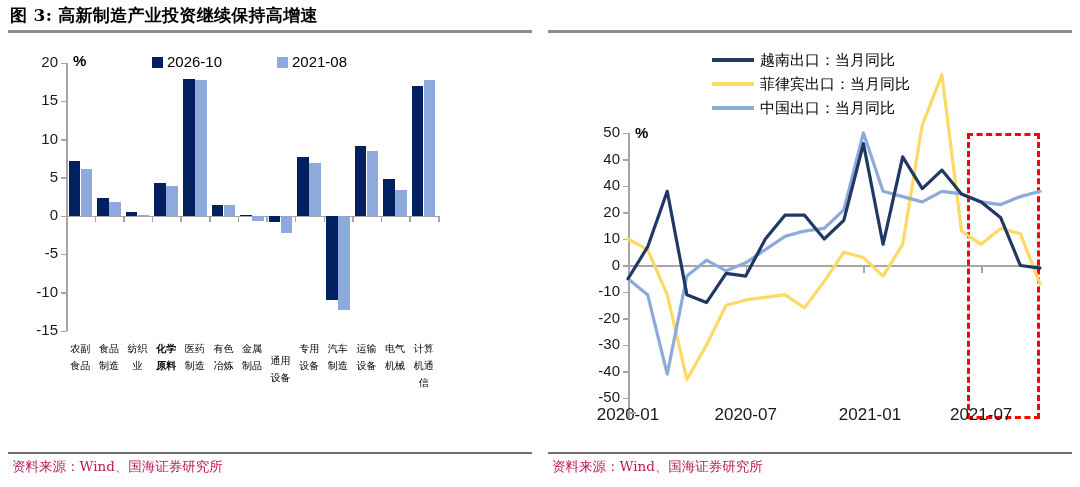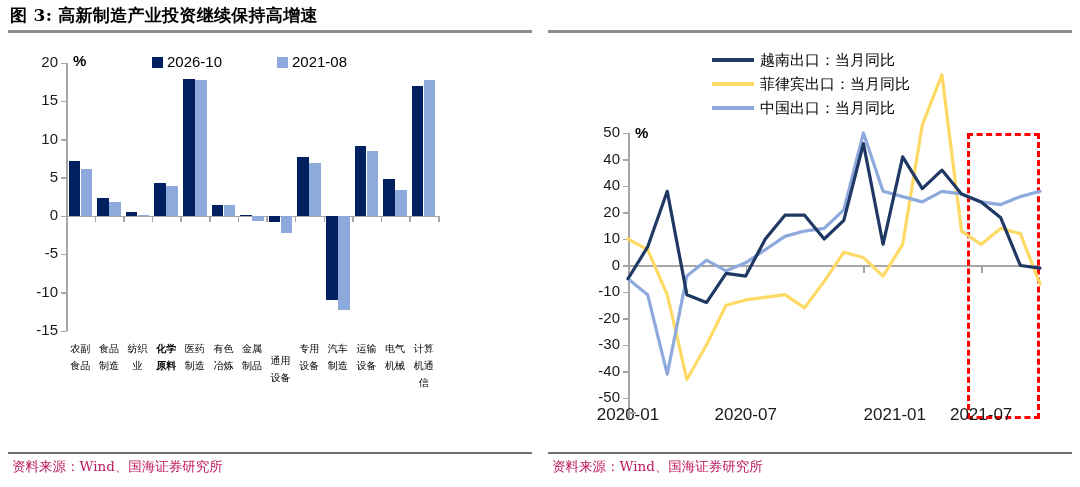--- a/index.html
+++ b/index.html
@@ -260,21 +260,21 @@
         <div class="tick" style="left: 83px; top: 344.5px; width: 6px; height: 1.5px;"></div>
         <div class="ylabel" style="left: 26px; width: 54px; top: 361.5px;">-40</div>
         <div class="tick" style="left: 83px; top: 371px; width: 6px; height: 1.5px;"></div>
         <div class="ylabel" style="left: 26px; width: 54px; top: 388px;">-50</div>
         <div class="tick" style="left: 83px; top: 397.5px; width: 6px; height: 1.5px;"></div>
         <div class="tick" style="left: 88px; top: 265.5px; width: 1.5px; height: 7px;"></div>
         <div class="xlabel" style="left: 38px; width: 100px; top: 405px;">2020-01</div>
         <div class="tick" style="left: 205.714px; top: 265.5px; width: 1.5px; height: 7px;"></div>
         <div class="xlabel" style="left: 155.714px; width: 100px; top: 405px;">2020-07</div>
         <div class="tick" style="left: 323.429px; top: 265.5px; width: 1.5px; height: 7px;"></div>
-        <div class="xlabel" style="left: 286px; width: 100px; top: 405px; text-align: right;">2021-01</div>
+        <div class="xlabel" style="left: 280px; width: 100px; top: 405px;">2021-01</div>
         <div class="tick" style="left: 441.143px; top: 265.5px; width: 1.5px; height: 7px;"></div>
         <div class="xlabel" style="left: 391.143px; width: 100px; top: 405px;">2021-07</div>
         <div class="tick" style="left: 88px; top: 412px; width: 8px; height: 1.5px;"></div>
         <svg width="540" height="487" style="position: absolute; left: 0px; top: 0px;">
           <polyline points="88.00,239.00 107.62,249.60 127.24,294.65 146.86,379.45 166.48,345.00 186.10,305.25 205.71,299.95 225.33,297.30 244.95,294.65 264.57,307.90 284.19,281.40 303.81,252.25 323.43,257.55 343.05,276.10 362.67,244.30 382.29,125.05 401.90,74.70 421.52,231.05 441.14,244.30 460.76,228.40 480.38,233.70 500.00,284.05" fill="none" stroke="#ffd966" stroke-width="3.2" stroke-linejoin="round" stroke-linecap="round"></polyline>
           <polyline points="88.00,278.75 107.62,294.65 127.24,374.15 146.86,276.10 166.48,260.20 186.10,270.80 205.71,262.85 225.33,249.60 244.95,236.35 264.57,231.05 284.19,228.40 303.81,209.85 323.43,133.00 343.05,191.30 362.67,196.60 382.29,201.90 401.90,191.30 421.52,193.95 441.14,201.90 460.76,204.55 480.38,196.60 500.00,191.30" fill="none" stroke="#8eaadc" stroke-width="3.2" stroke-linejoin="round" stroke-linecap="round"></polyline>
           <polyline points="88.00,278.75 107.62,246.95 127.24,191.30 146.86,294.65 166.48,302.60 186.10,273.45 205.71,276.10 225.33,239.00 244.95,215.15 264.57,215.15 284.19,239.00 303.81,220.45 323.43,143.60 343.05,244.30 362.67,156.85 382.29,188.65 401.90,170.10 421.52,193.95 441.14,201.90 460.76,217.80 480.38,265.50 500.00,268.15" fill="none" stroke="#1f3864" stroke-width="3.2" stroke-linejoin="round" stroke-linecap="round"></polyline>
         </svg>
       </div>
 

